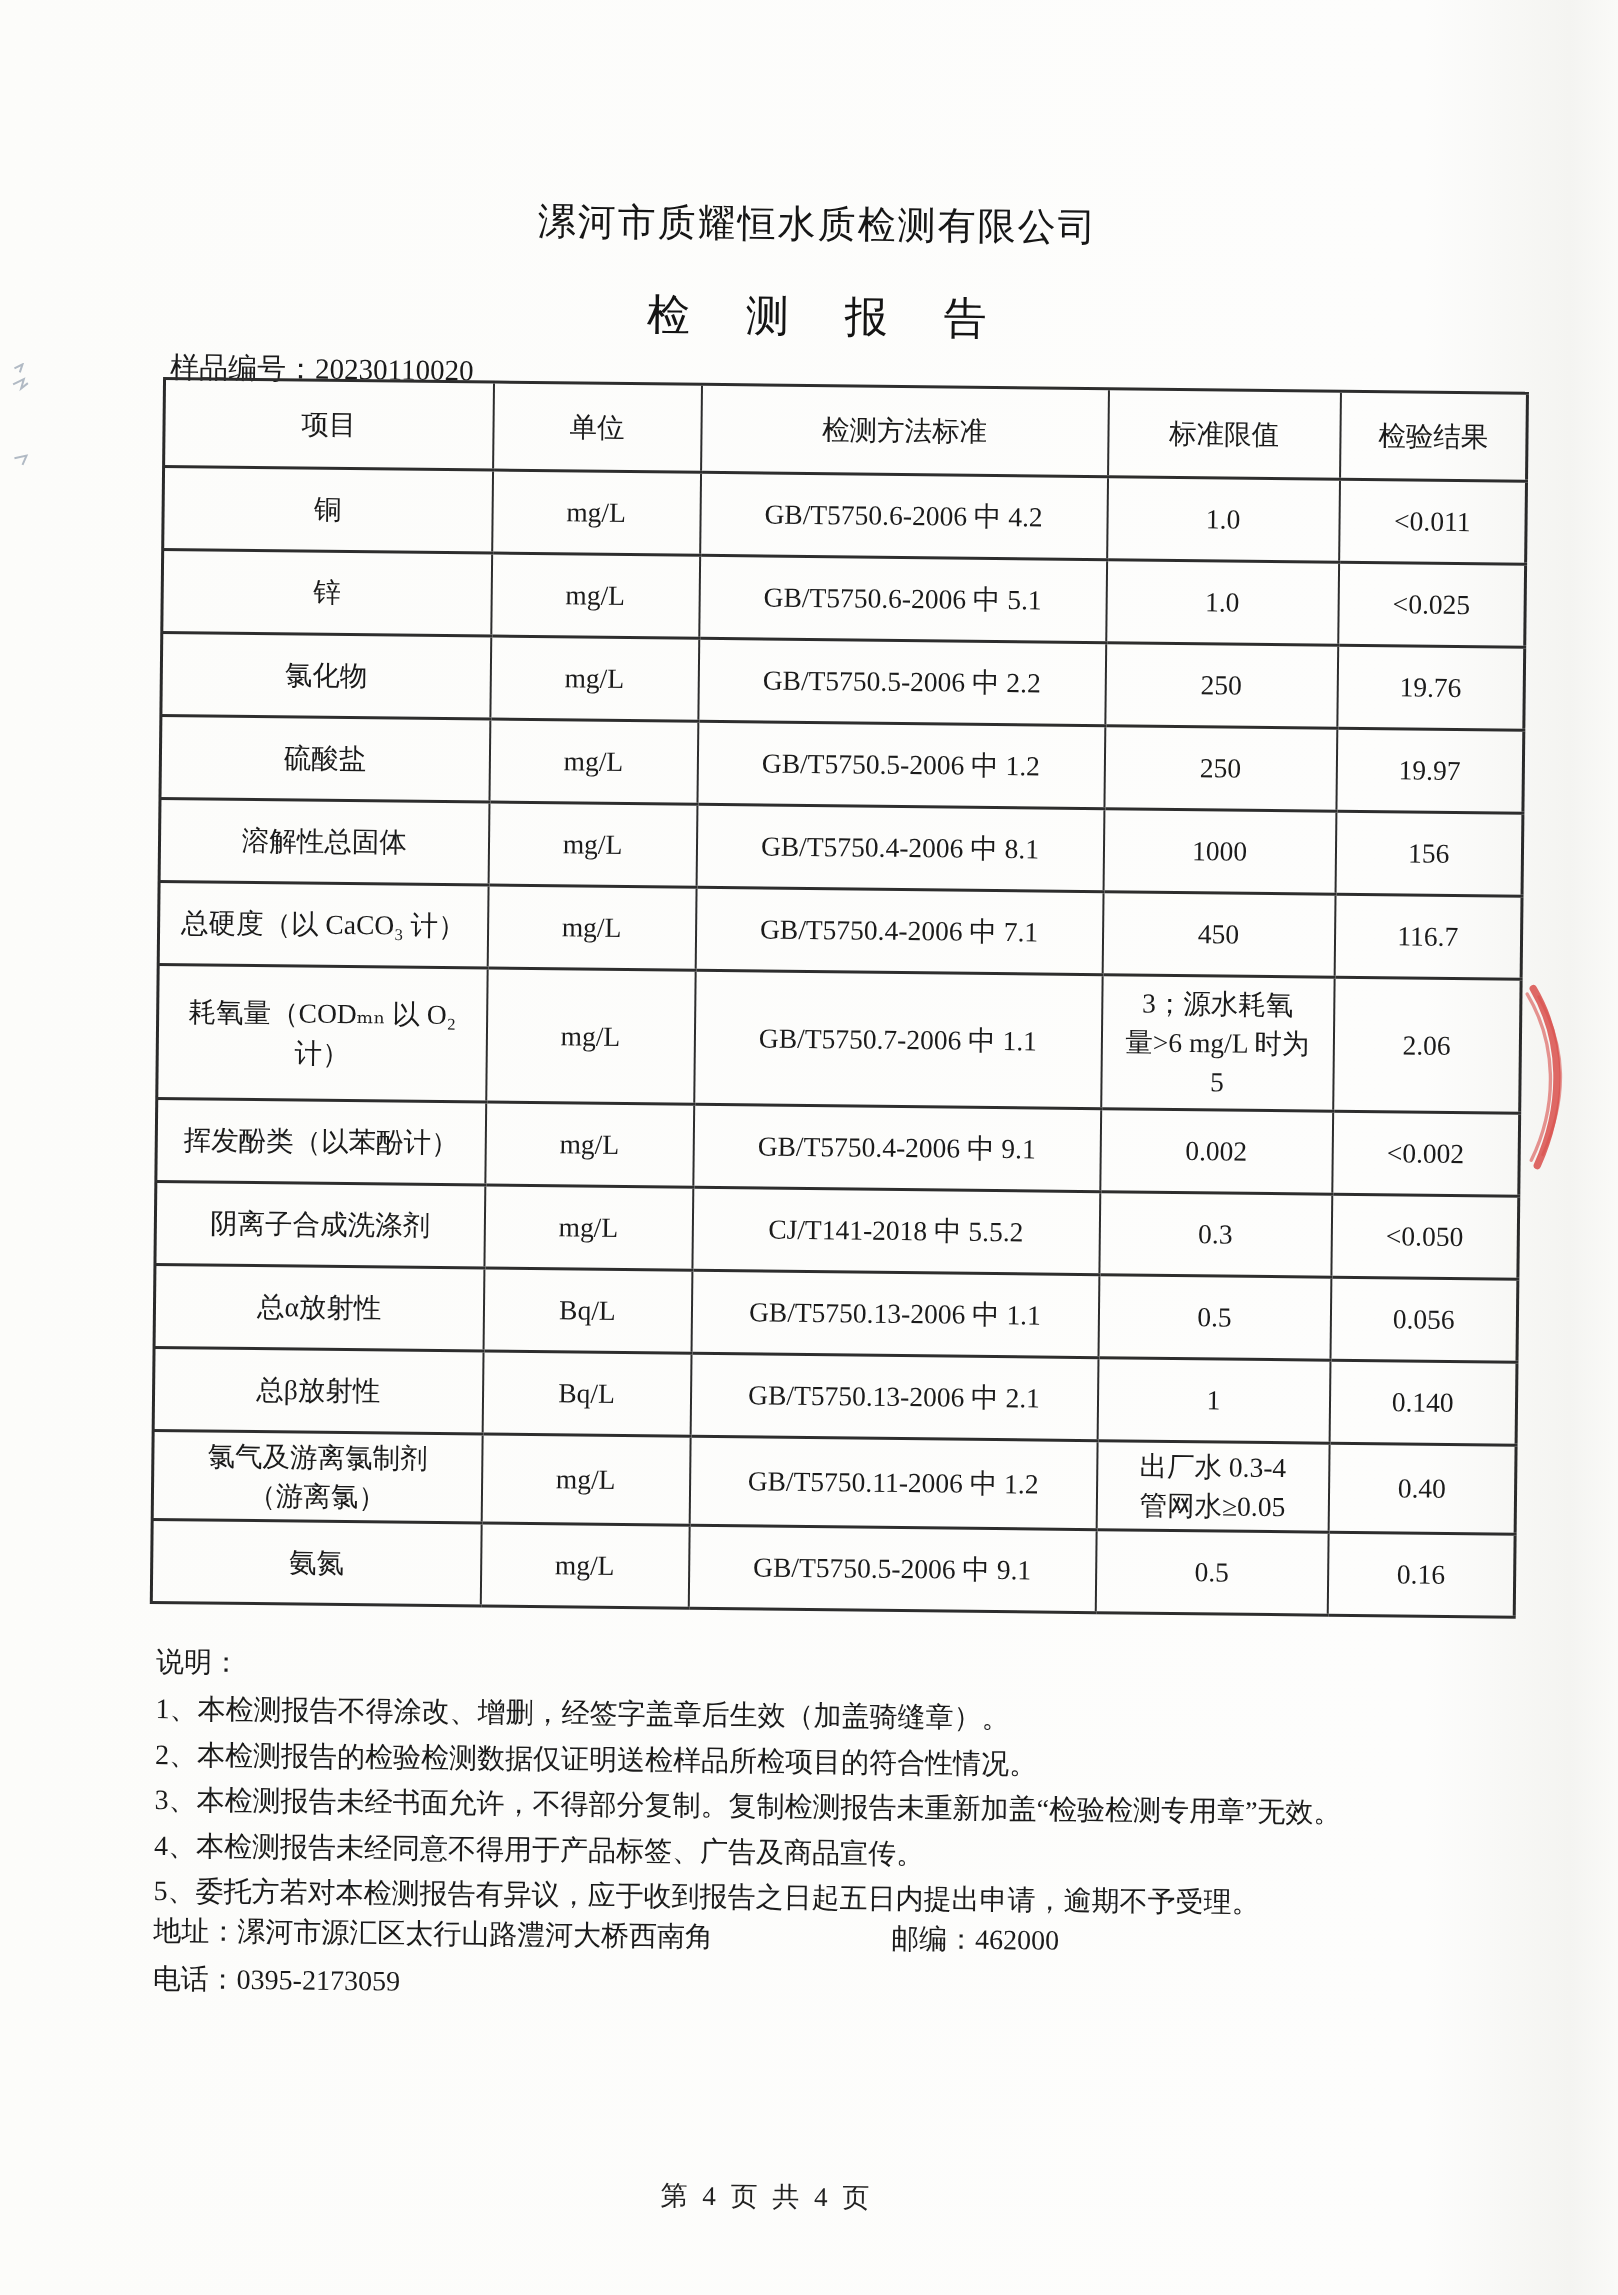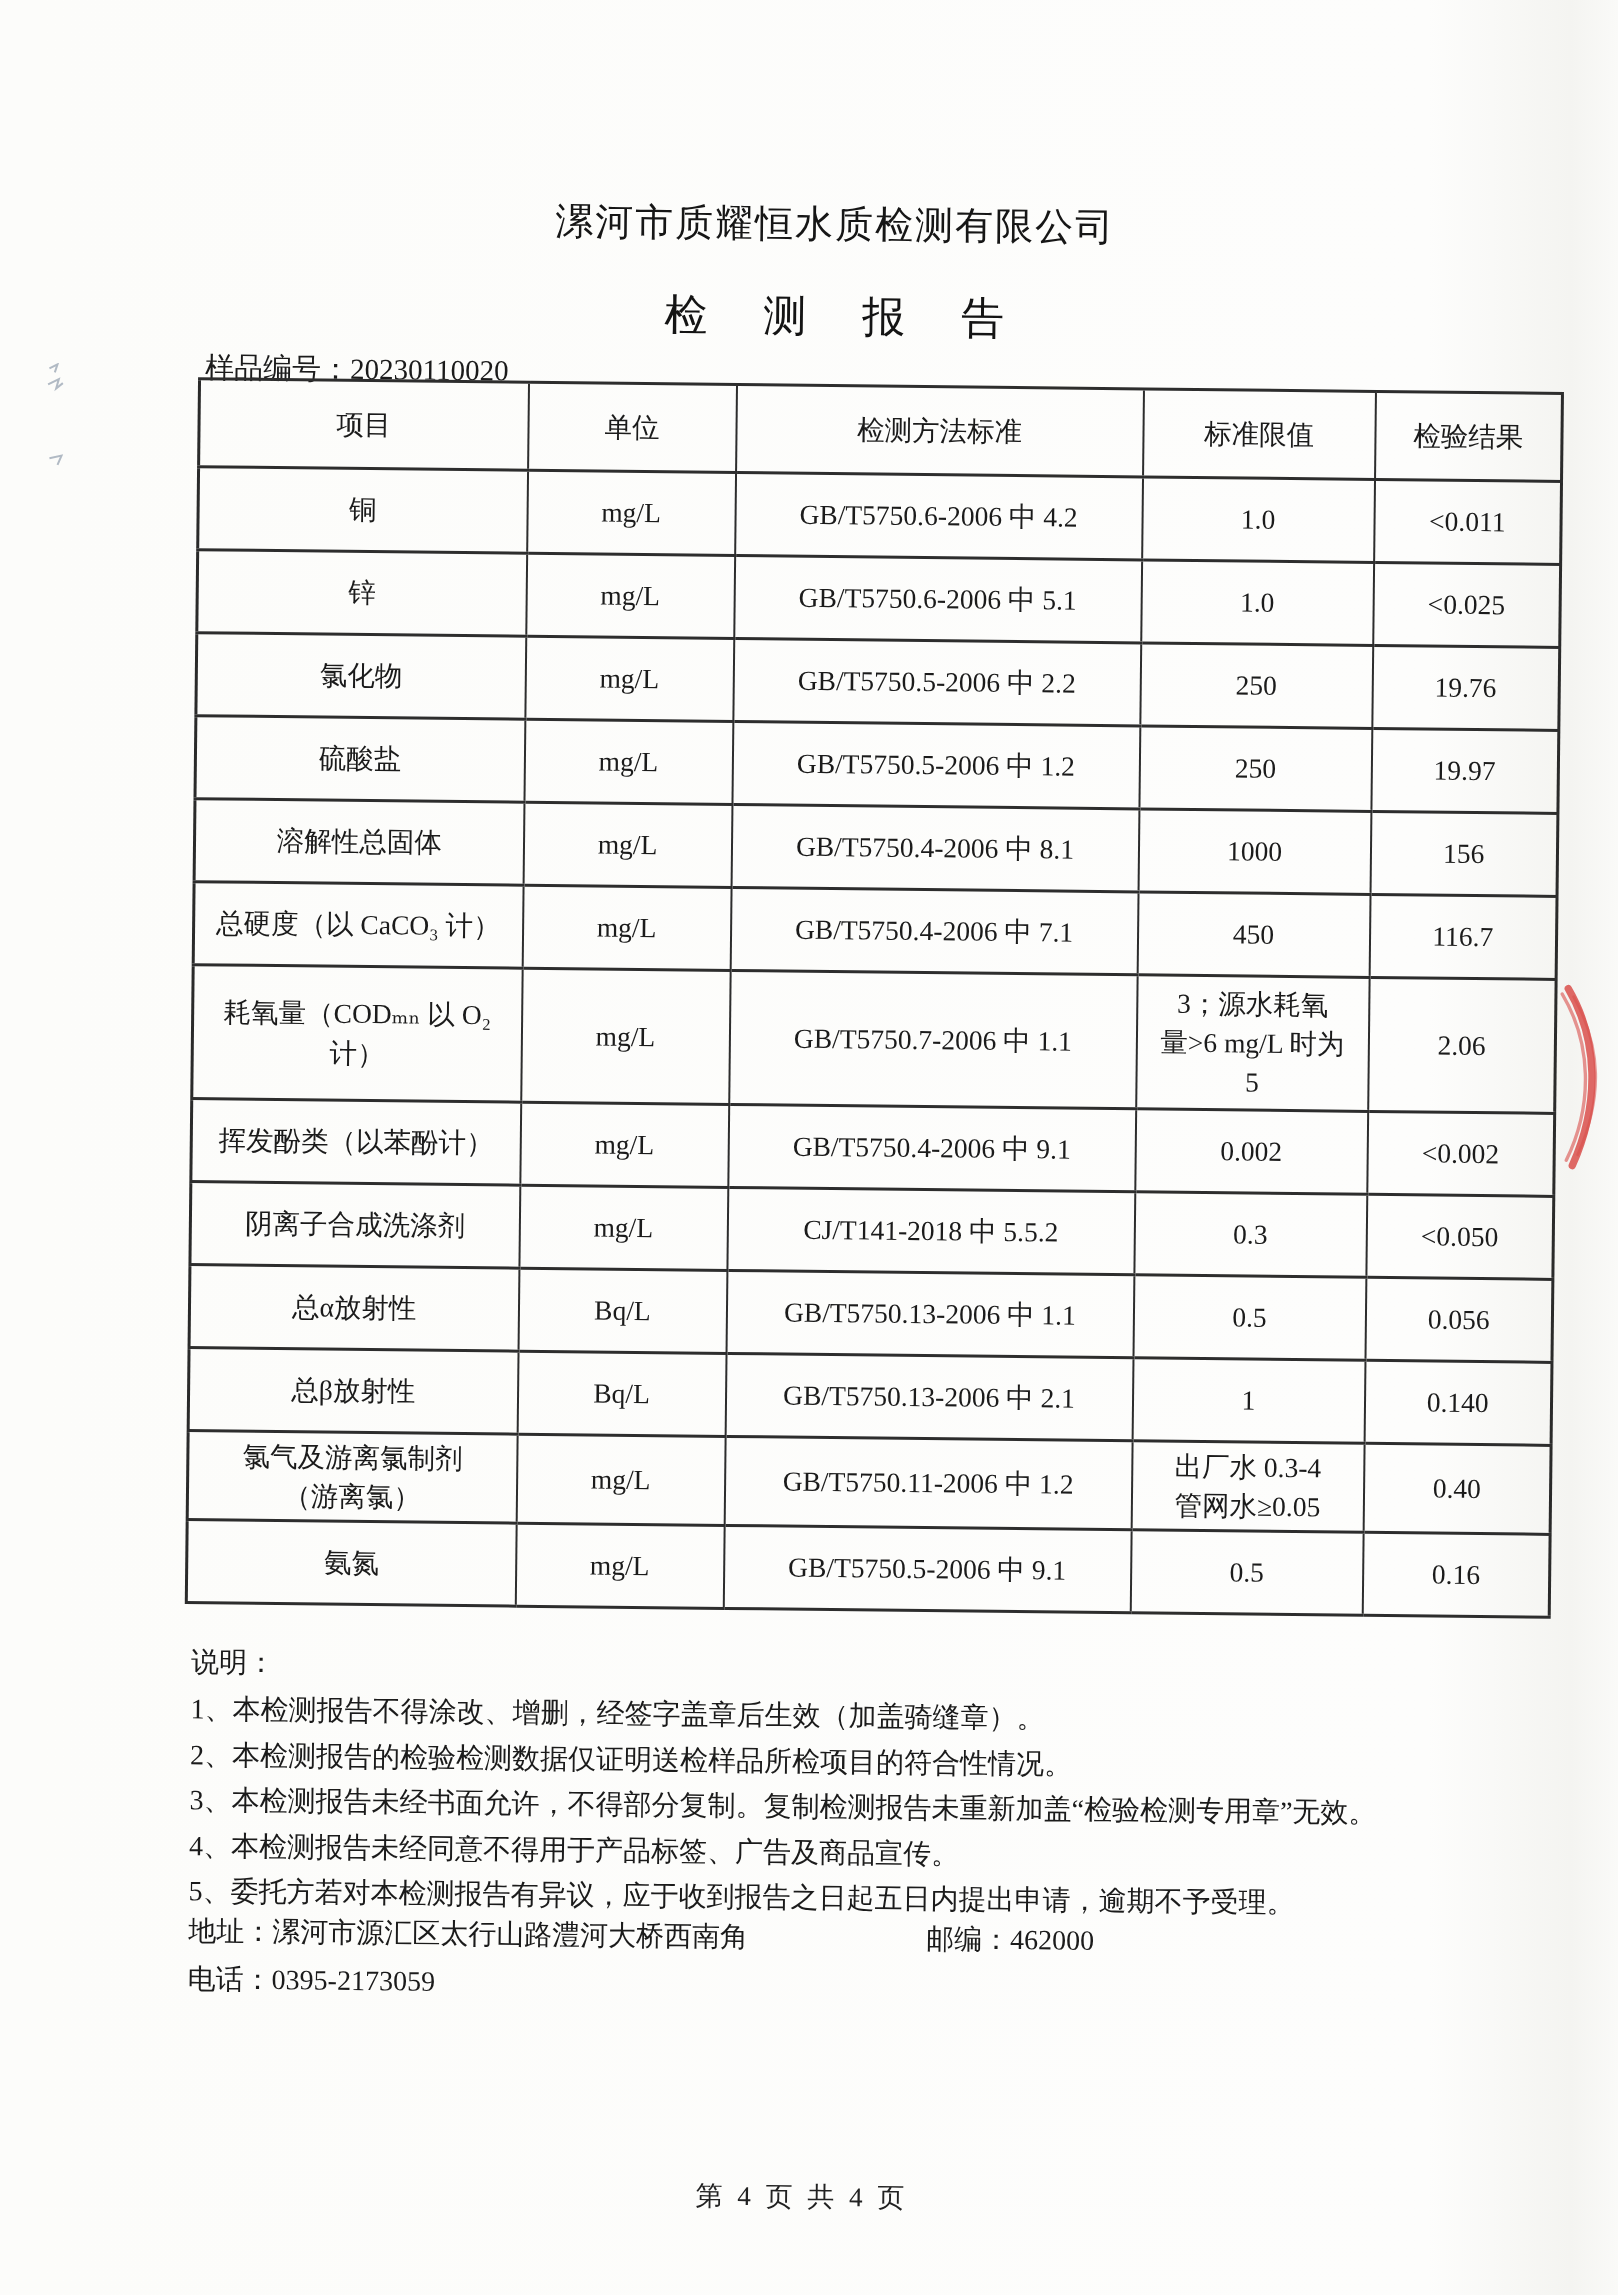--- a/index.html
+++ b/index.html
@@ -7,21 +7,20 @@
     width:1618px;height:2295px;
     background:#fcfcfa;
     font-family:"Liberation Serif","DejaVu Serif",serif;
     color:#1b1b1b;
     overflow:hidden;
     position:relative;
   }
   .page{
     position:absolute;inset:0;
     background:linear-gradient(90deg,#fcfcfa 0%,#fdfdfc 88%,#f4f4f1 97%,#fafaf8 100%);
-    margin-left:35px;
   }
   .scan{
     position:absolute;inset:0;
     transform:rotate(0.62deg);
     transform-origin:50% 45%;
   }
   .company-title{
     position:absolute;top:199px;left:0;width:100%;
     text-align:center;
     font-size:38px;letter-spacing:2px;

